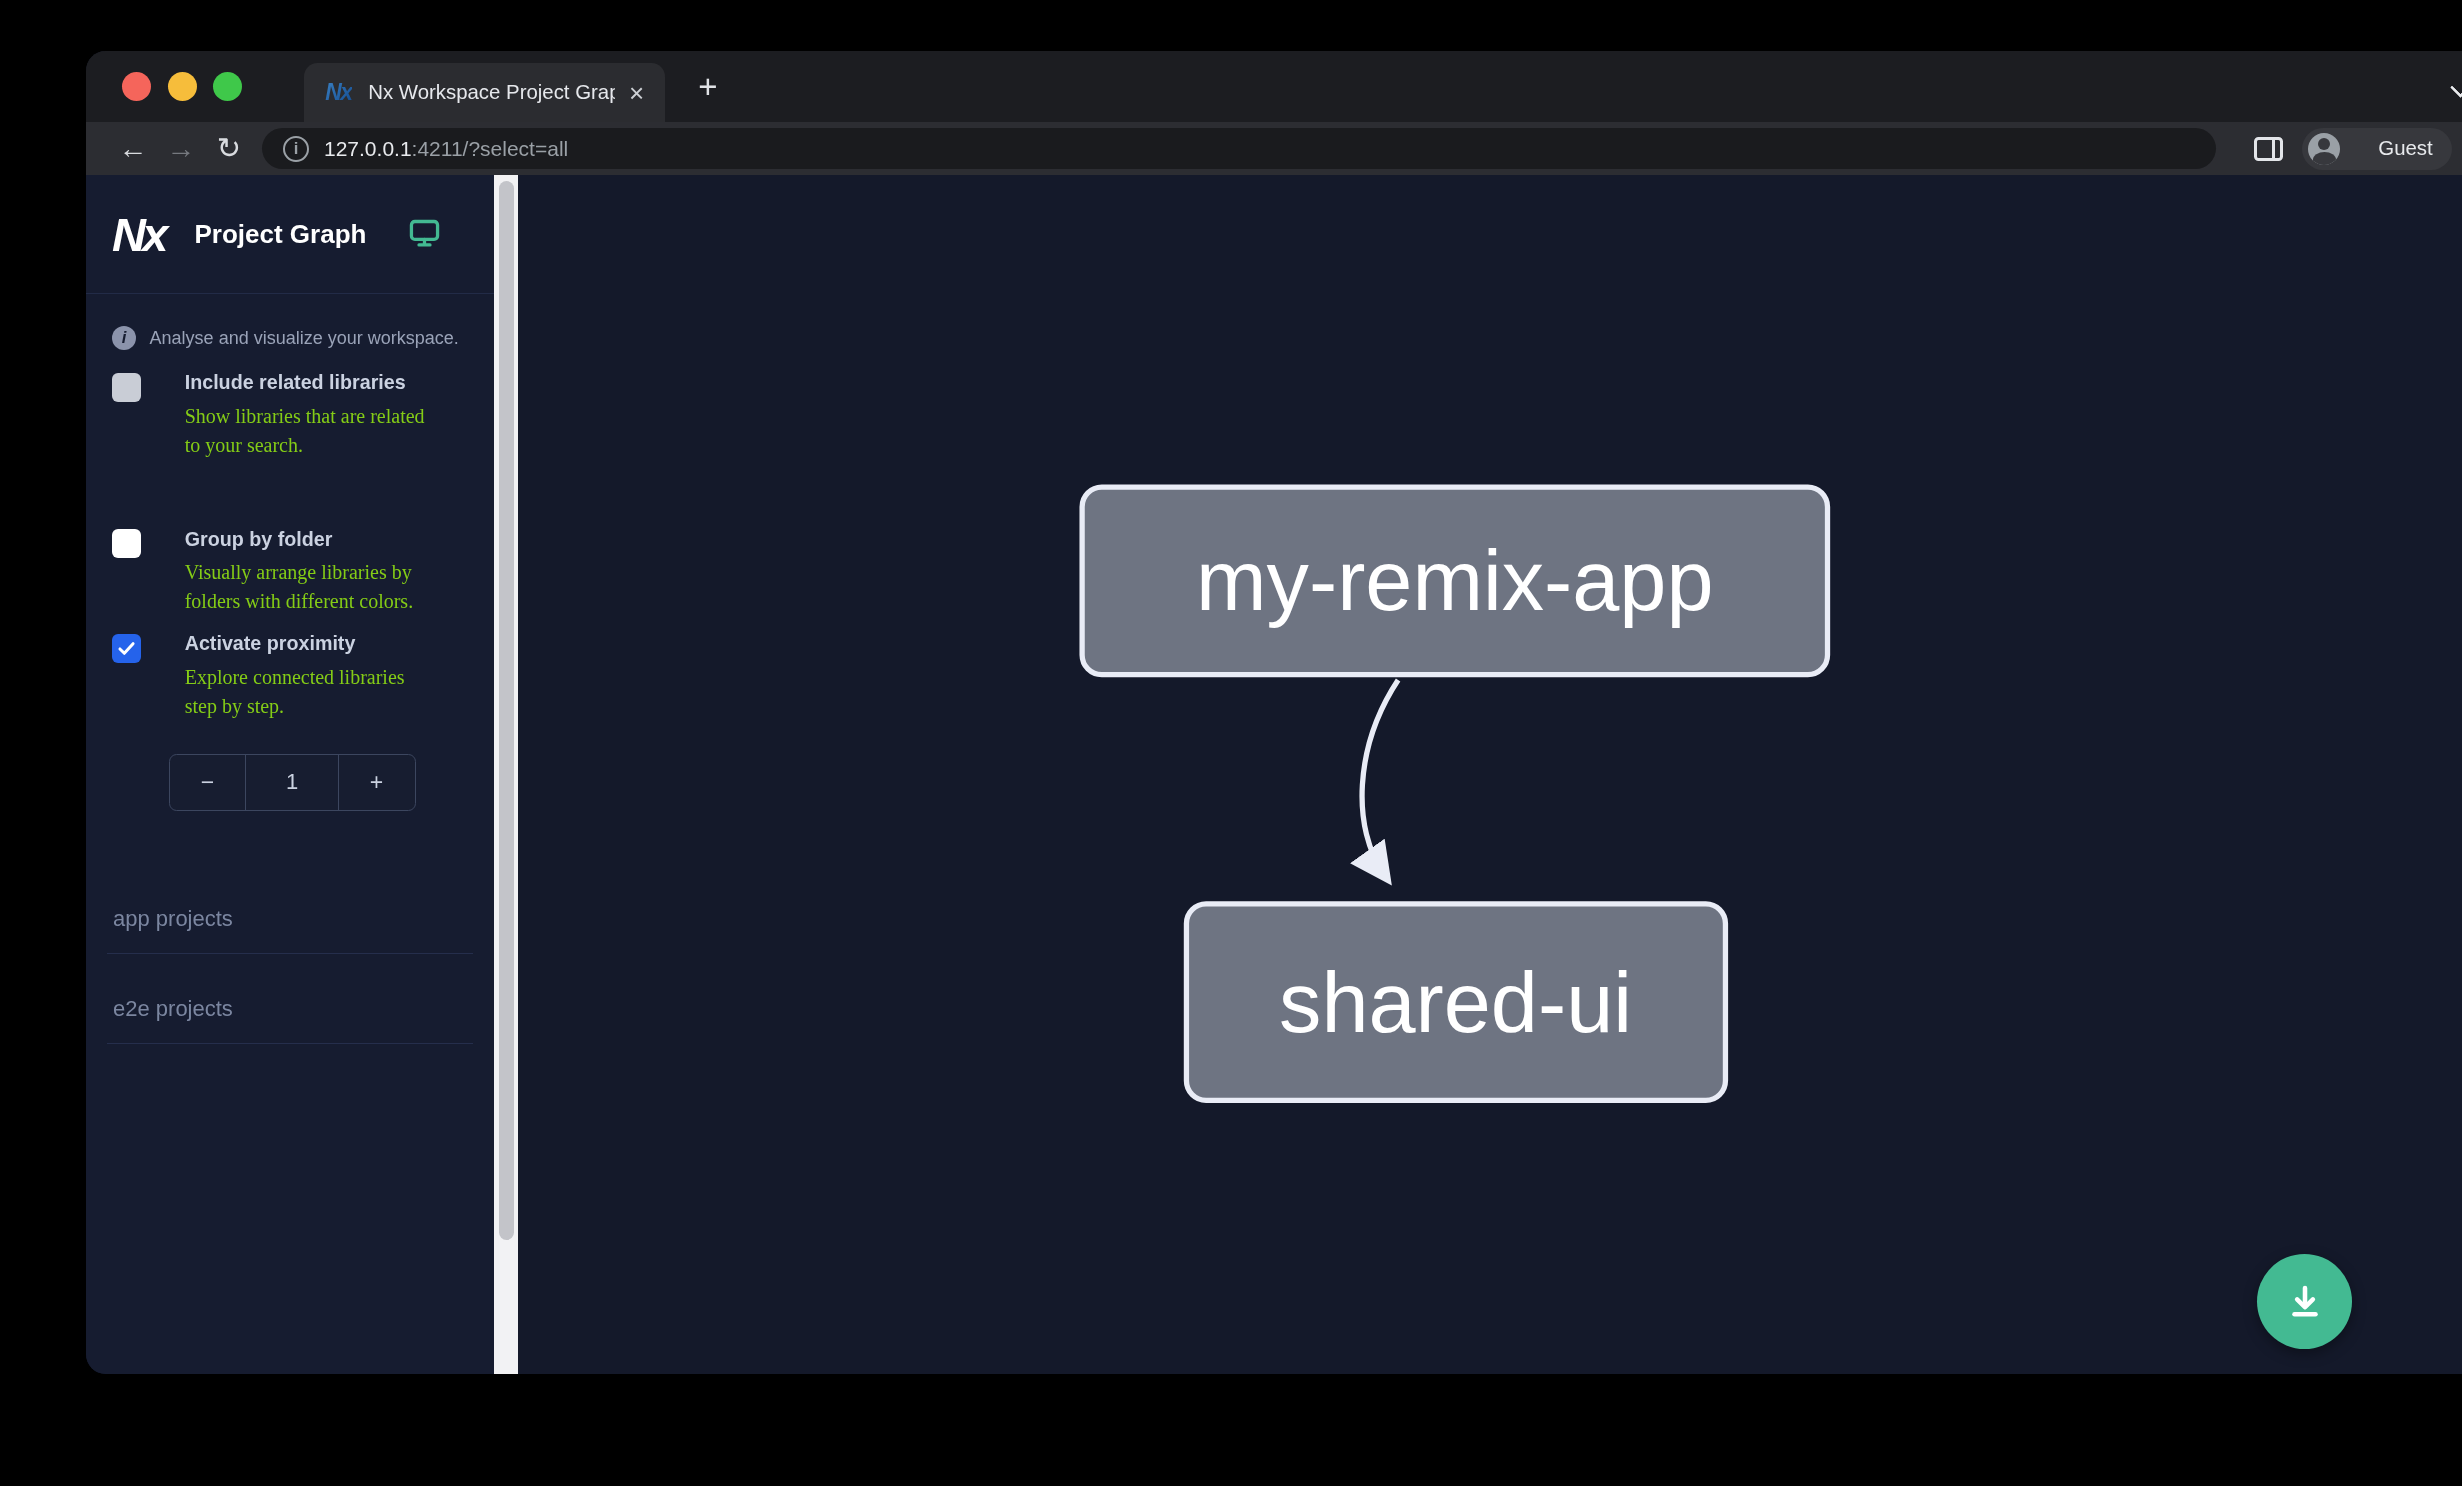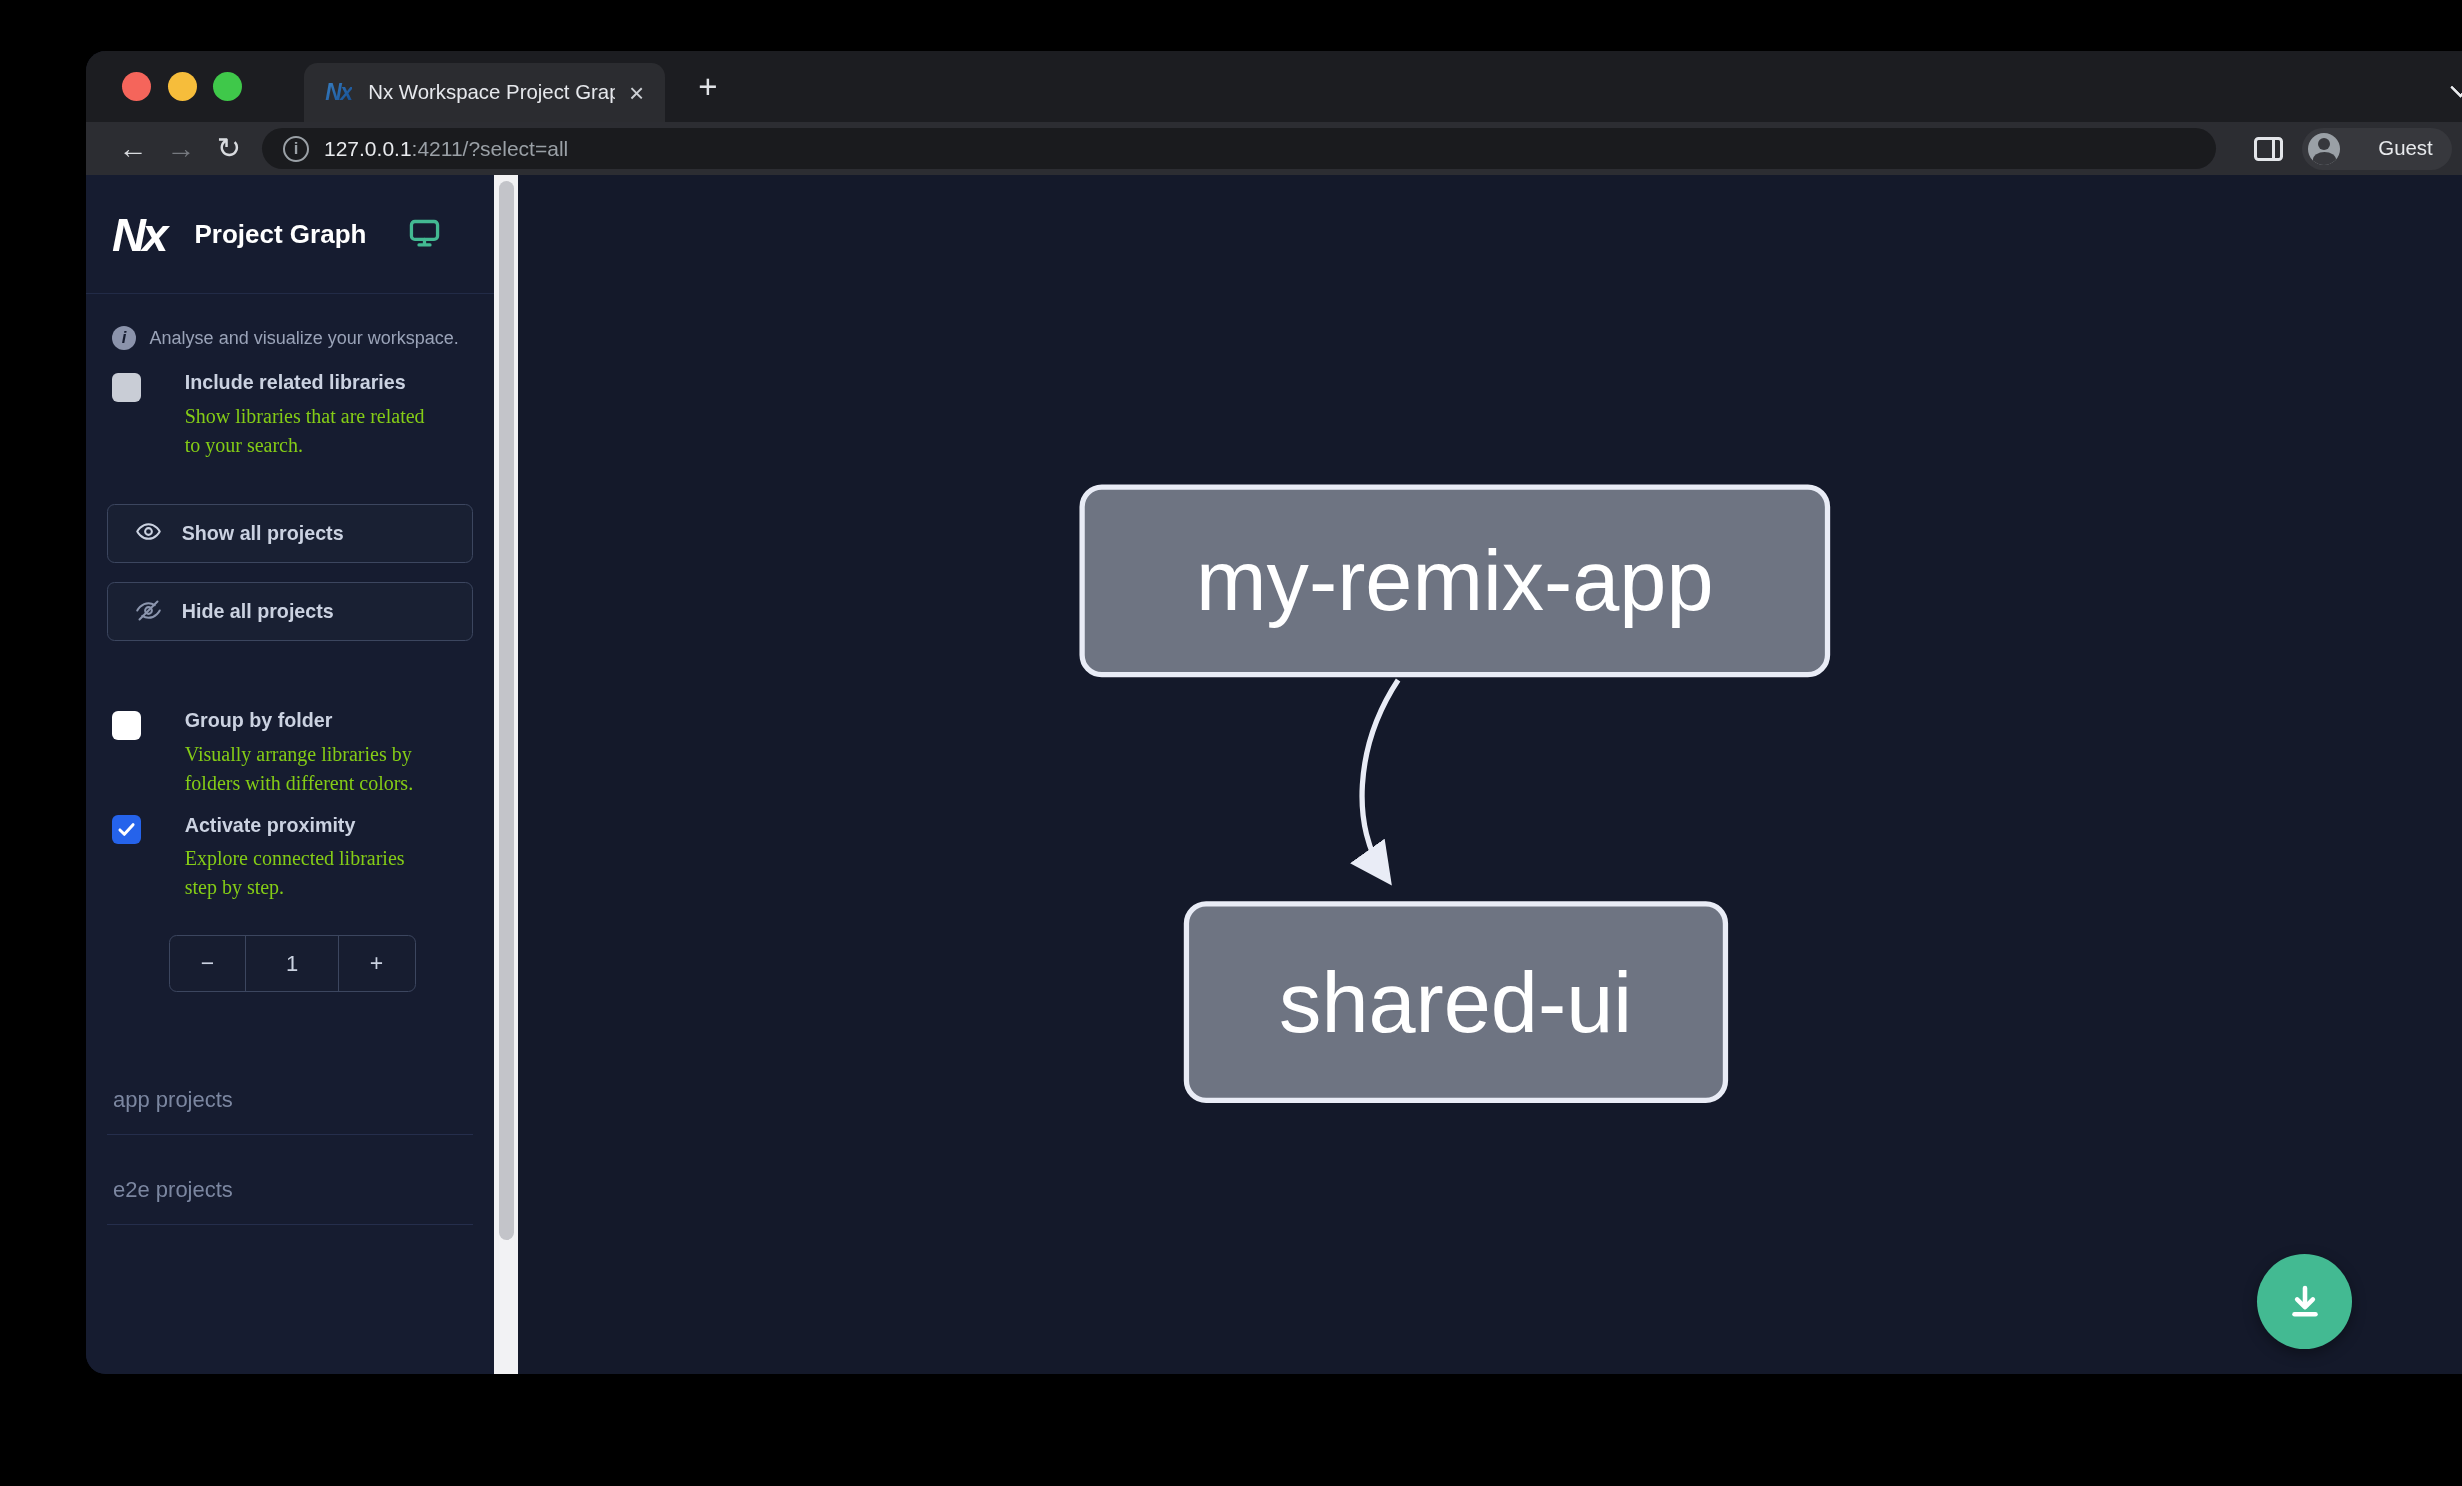--- a/index.html
+++ b/index.html
@@ -161,41 +161,20 @@
 
 
         <div class="opt">
           <div class="box"></div>
           <div class="meta">
             <div class="lbl">Include related libraries</div>
             <div class="desc">Show libraries that are related to your search.</div>
           </div>
         </div>
 
-        <div class="actions">
-          <div class="act-btn">
-            <span>
-              <svg width="27" height="27" viewBox="0 0 24 24" fill="none" stroke="#cbd2e1" stroke-width="1.8" stroke-linecap="round" stroke-linejoin="round">
-                <path d="M2 12s3.5-6.5 10-6.5S22 12 22 12s-3.5 6.5-10 6.5S2 12 2 12z"></path>
-                <circle cx="12" cy="12" r="3"></circle>
-              </svg>
-            </span>
-            <span class="l">Show all projects</span>
-          </div>
-          <div class="act-btn">
-            <span>
-              <svg width="27" height="27" viewBox="0 0 24 24" fill="none" stroke="#8c96ae" stroke-width="1.8" stroke-linecap="round" stroke-linejoin="round">
-                <path d="M2 12s3.5-6.5 10-6.5c2.2 0 4 .7 5.5 1.7M22 12s-3.5 6.5-10 6.5c-2.2 0-4-.7-5.5-1.7"></path>
-                <circle cx="12" cy="12" r="3"></circle>
-                <line x1="4" y1="20" x2="20" y2="4"></line>
-              </svg>
-            </span>
-            <span class="l">Hide all projects</span>
-          </div>
-        </div>
 
         <div class="opt" style="margin-top:68px">
           <div class="box white"></div>
           <div class="meta">
             <div class="lbl">Group by folder</div>
             <div class="desc">Visually arrange libraries by folders with different colors.</div>
           </div>
         </div>
 
         <div class="opt" style="margin-top:16px">

